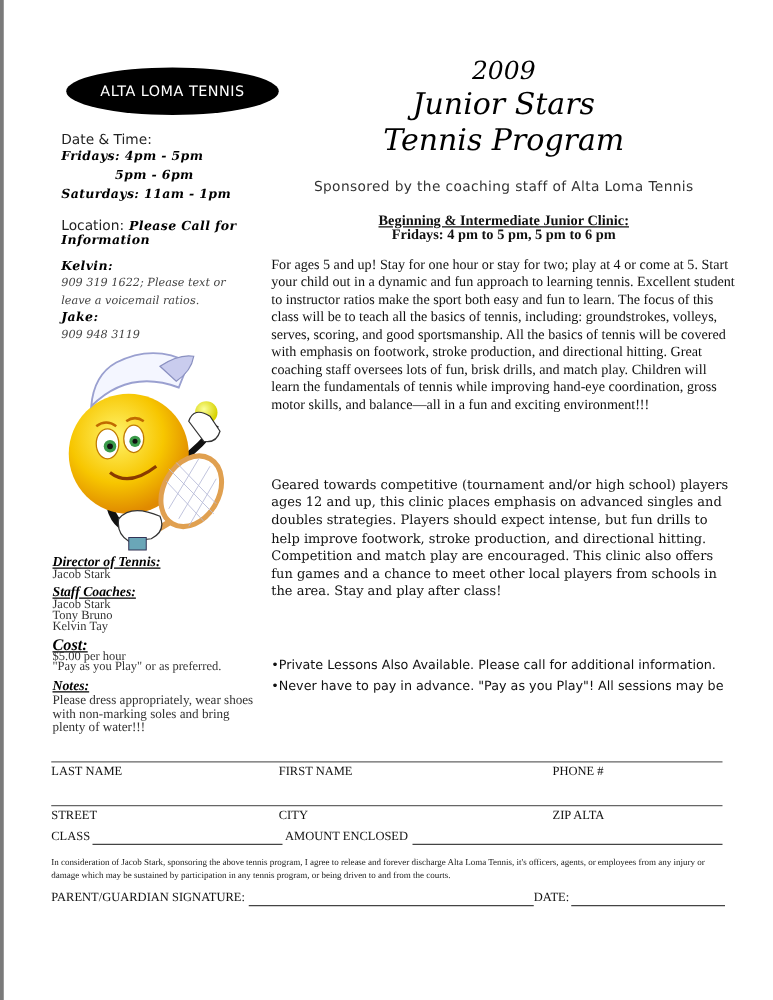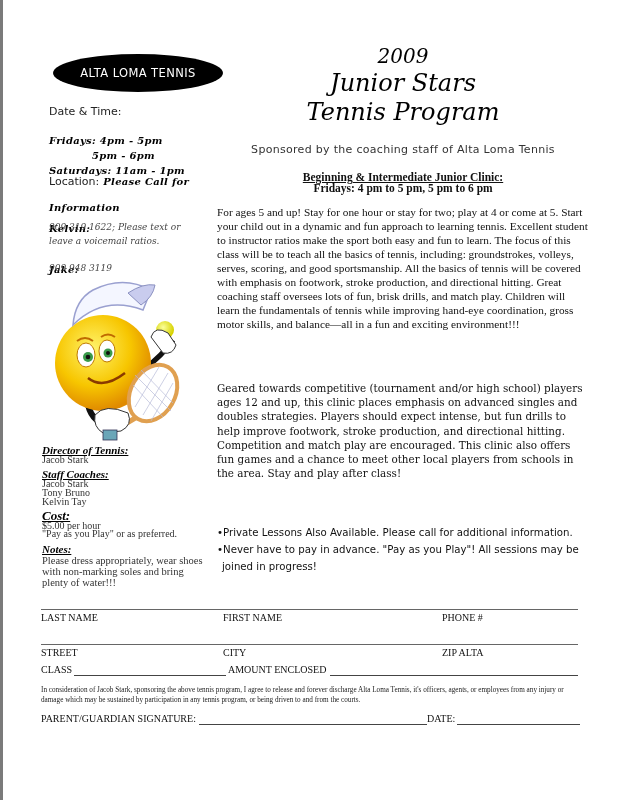--- a/index.html
+++ b/index.html
@@ -4,21 +4,21 @@
   <style>
     html, body { margin: 0; padding: 0; background: #ffffff; }
     body { width: 618px; height: 800px; position: relative; overflow: hidden; color: #111; }
     .page { position: absolute; left: 0; top: 0; width: 618px; height: 800px; background: #fff; border-left: 3px solid #7a7a7a; box-sizing: border-box; }
     .abs { position: absolute; }
 
     
     .badge { left: 50px; top: 54px; width: 170px; height: 38px; background: #000; border-radius: 50%; color: #fff;
              font-family: "DejaVu Sans", sans-serif; font-size: 11.5px; letter-spacing: 0.4px; text-align: center; line-height: 38px; }
     .lc { font-family: "DejaVu Sans", sans-serif; font-size: 11px; color: #222; }
-    .script-bold { font-family: "DejaVu Serif", serif; font-style: italic; font-weight: bold; font-size: 10px; color: #000; letter-spacing: 0.3px; margin-top: 15px; }
+    .script-bold { font-family: "DejaVu Serif", serif; font-style: italic; font-weight: bold; font-size: 10px; color: #000; letter-spacing: 0.3px; }
     .hand { font-family: "DejaVu Serif", serif; font-style: italic; font-size: 9px; color: #444; line-height: 15px; }
     .label-ul { font-family: "Liberation Serif", serif; font-style: italic; font-weight: bold; text-decoration: underline; font-size: 11px; color: #000; }
     .small-serif { font-family: "Liberation Serif", serif; font-size: 10px; color: #333; line-height: 9.5px; }
     .notes { font-family: "Liberation Serif", serif; font-size: 10.5px; color: #333; line-height: 12px; }
 
     
     .title { left: 232px; width: 336px; text-align: center; font-family: "DejaVu Serif", serif; font-style: italic; color: #000; font-size: 24px; line-height: 27px; }
     .sponsor { left: 225px; width: 350px; top: 143px; text-align: center; font-family: "DejaVu Sans", sans-serif; font-size: 11px; color: #333; letter-spacing: 0.3px; }
     .clinic-head { left: 215px; width: 370px; text-align: center; font-family: "Liberation Serif", serif; font-weight: bold; font-size: 11.5px; color: #111; line-height: 11px; }
     .clinic-head .ul { text-decoration: underline; }
@@ -136,21 +136,20 @@
   </div>
   <div class="abs body1">For ages 5 and up! Stay for one hour or stay for two; play at 4 or come at 5. Start your child out in a dynamic and fun approach to learning tennis. Excellent student to instructor ratios make the sport both easy and fun to learn.  The focus of this class will be to teach all the basics of tennis, including: groundstrokes, volleys, serves, scoring, and good sportsmanship. All the basics of tennis will be covered with emphasis on footwork, stroke production, and directional hitting. Great coaching staff oversees lots of fun, brisk drills, and match play. Children will learn the fundamentals of tennis while improving hand-eye coordination, gross motor skills, and balance—all in a fun and exciting environment!!!</div>
 
   <div class="abs clinic-head" style="top:348px;">
   </div>
   <div class="abs body2">Geared towards competitive (tournament and/or high school) players ages 12 and up, this clinic places emphasis on advanced singles and doubles strategies. Players should expect intense, but fun drills to help improve footwork, stroke production, and directional hitting. Competition and match play are encouraged.  This clinic also offers fun games and a chance to meet other local players from schools in the area. Stay and play after class!</div>
 
   <div class="abs bullets">
     <span class="item">•Private Lessons Also Available. Please call for additional information.</span>
     <span class="item">•Never have to pay in advance. "Pay as you Play"! All sessions may be</span>
-    <span class="item cont">joined in progress!</span>
   </div>
 
   <div class="abs rule" style="left:38px; top:609px; width:537px;"></div>
   <div class="abs form-label" style="left:38px; top:612px;">LAST NAME</div>
   <div class="abs form-label" style="left:220px; top:612px;">FIRST NAME</div>
   <div class="abs form-label" style="left:439px; top:612px;">PHONE #</div>
 
   <div class="abs rule" style="left:38px; top:644px; width:537px;"></div>
   <div class="abs form-label" style="left:38px; top:647px;">STREET</div>
   <div class="abs form-label" style="left:220px; top:647px;">CITY</div>

